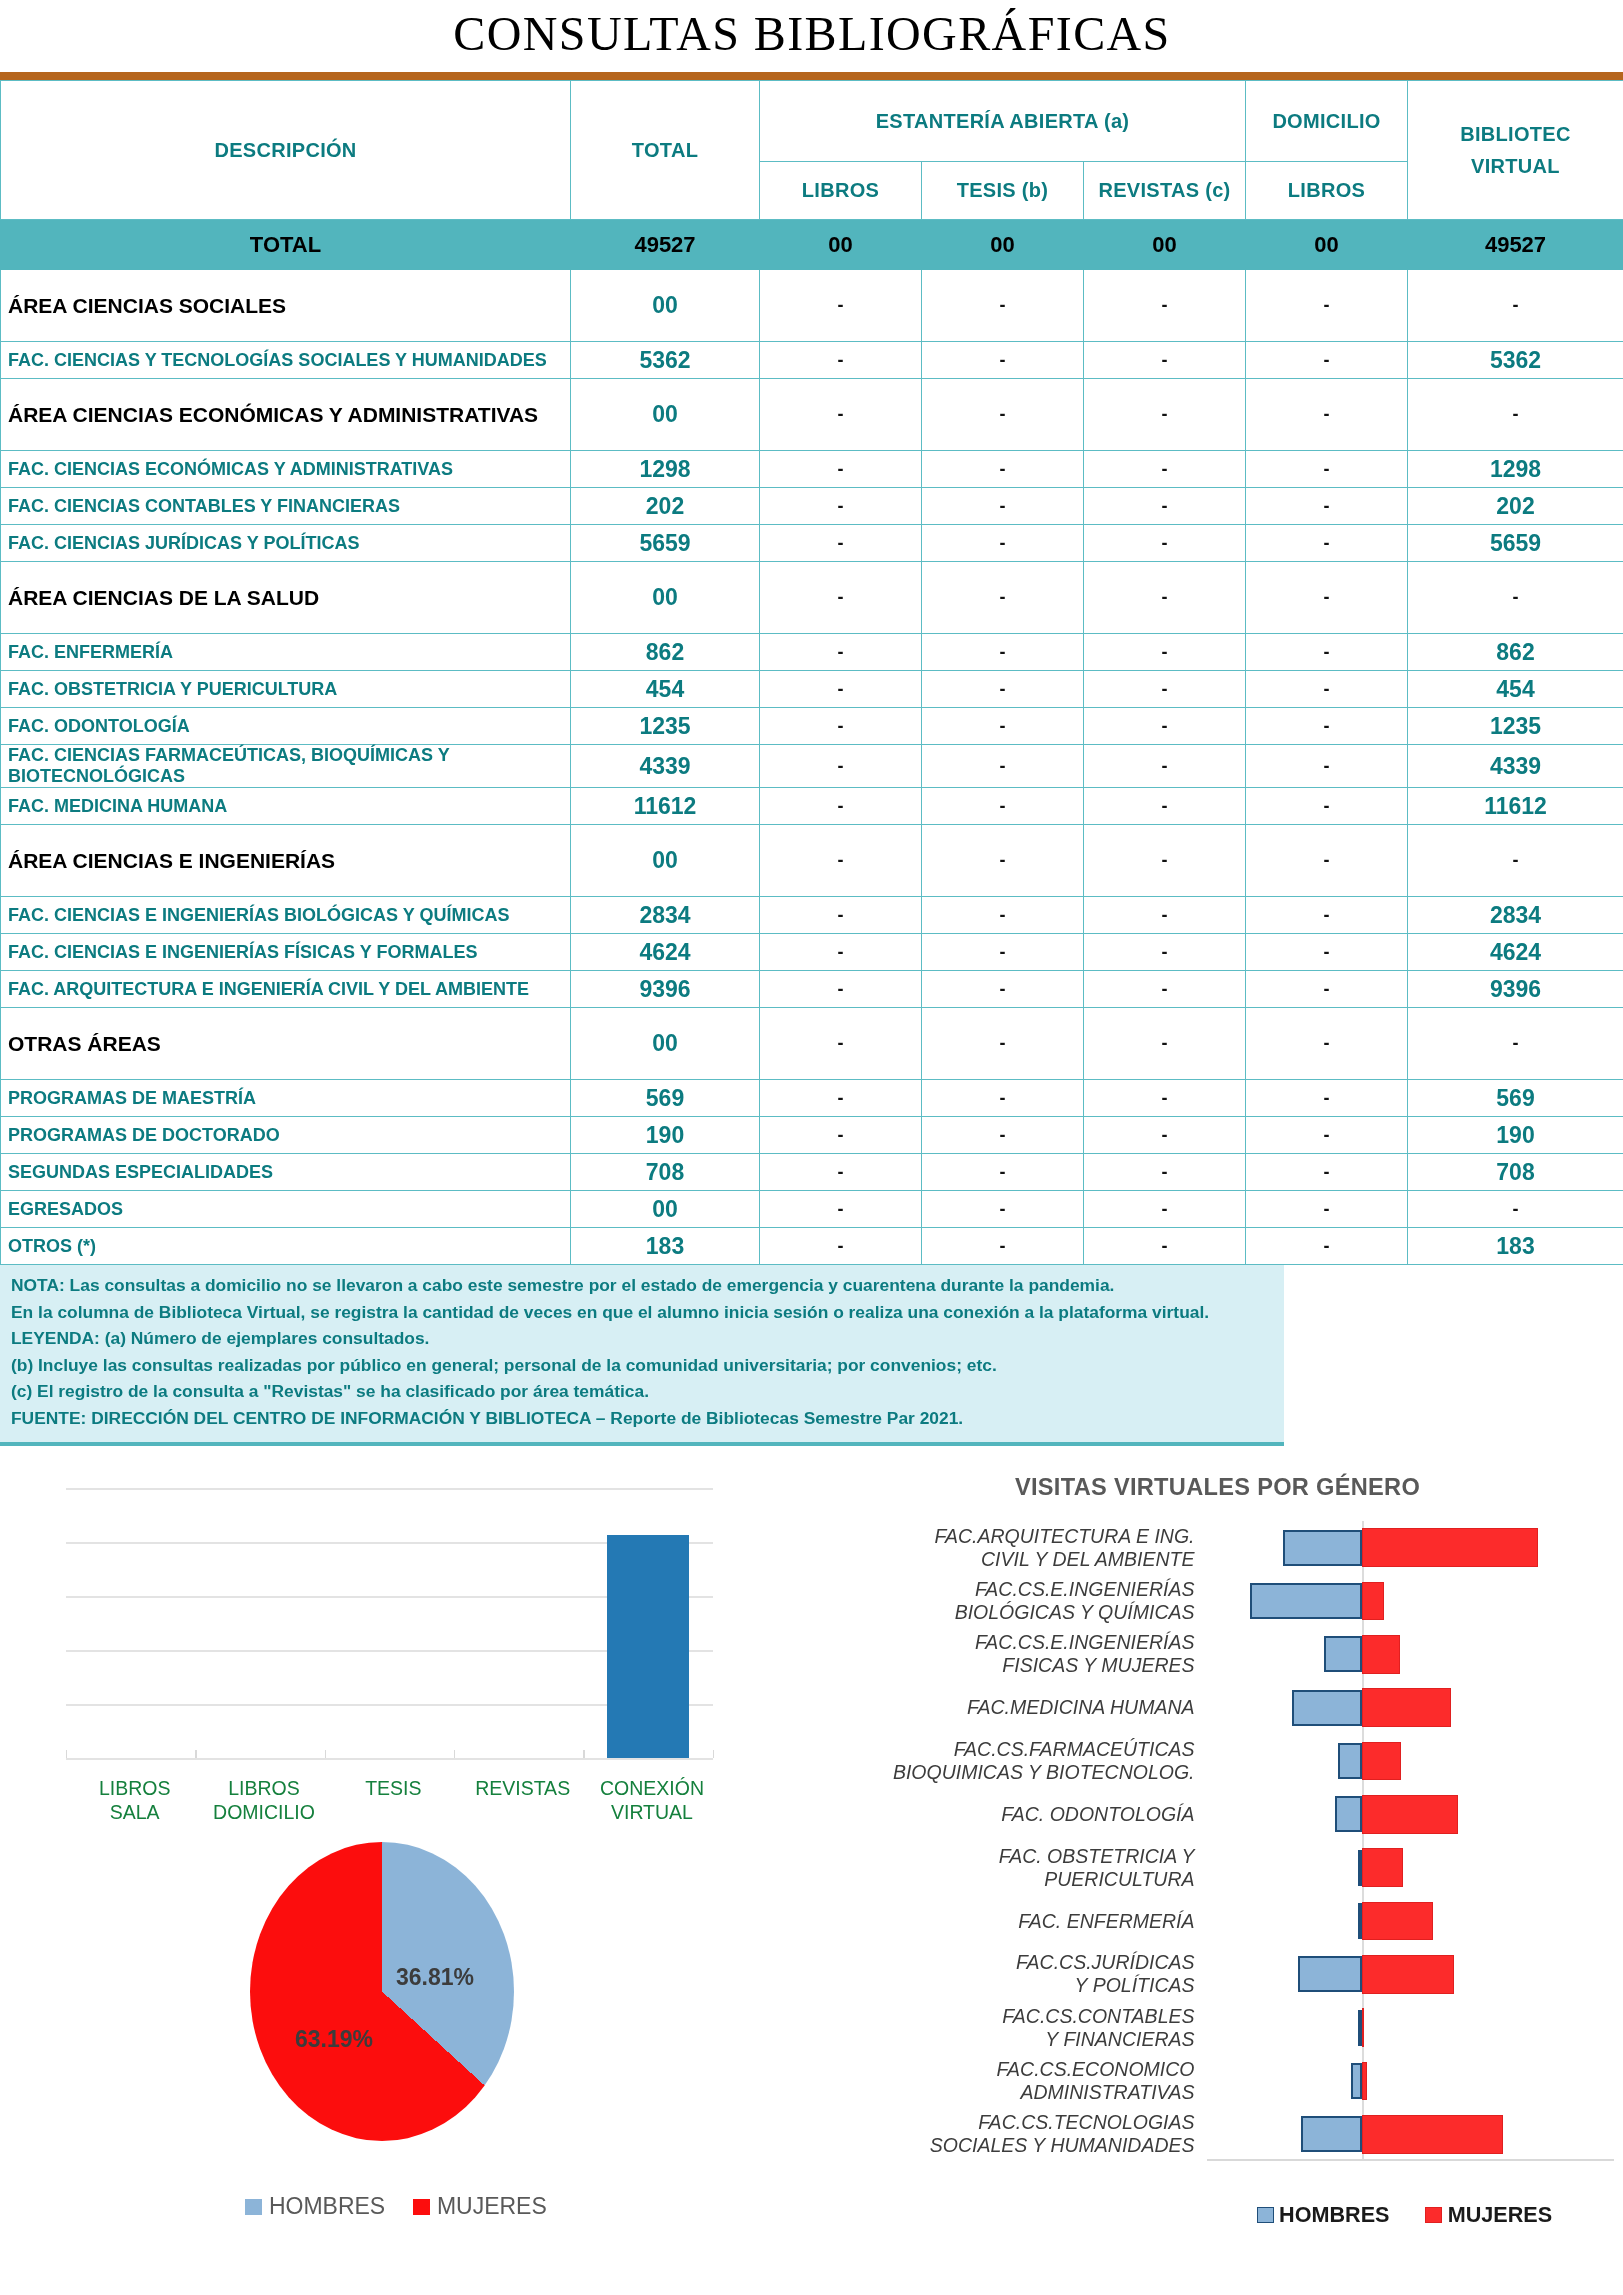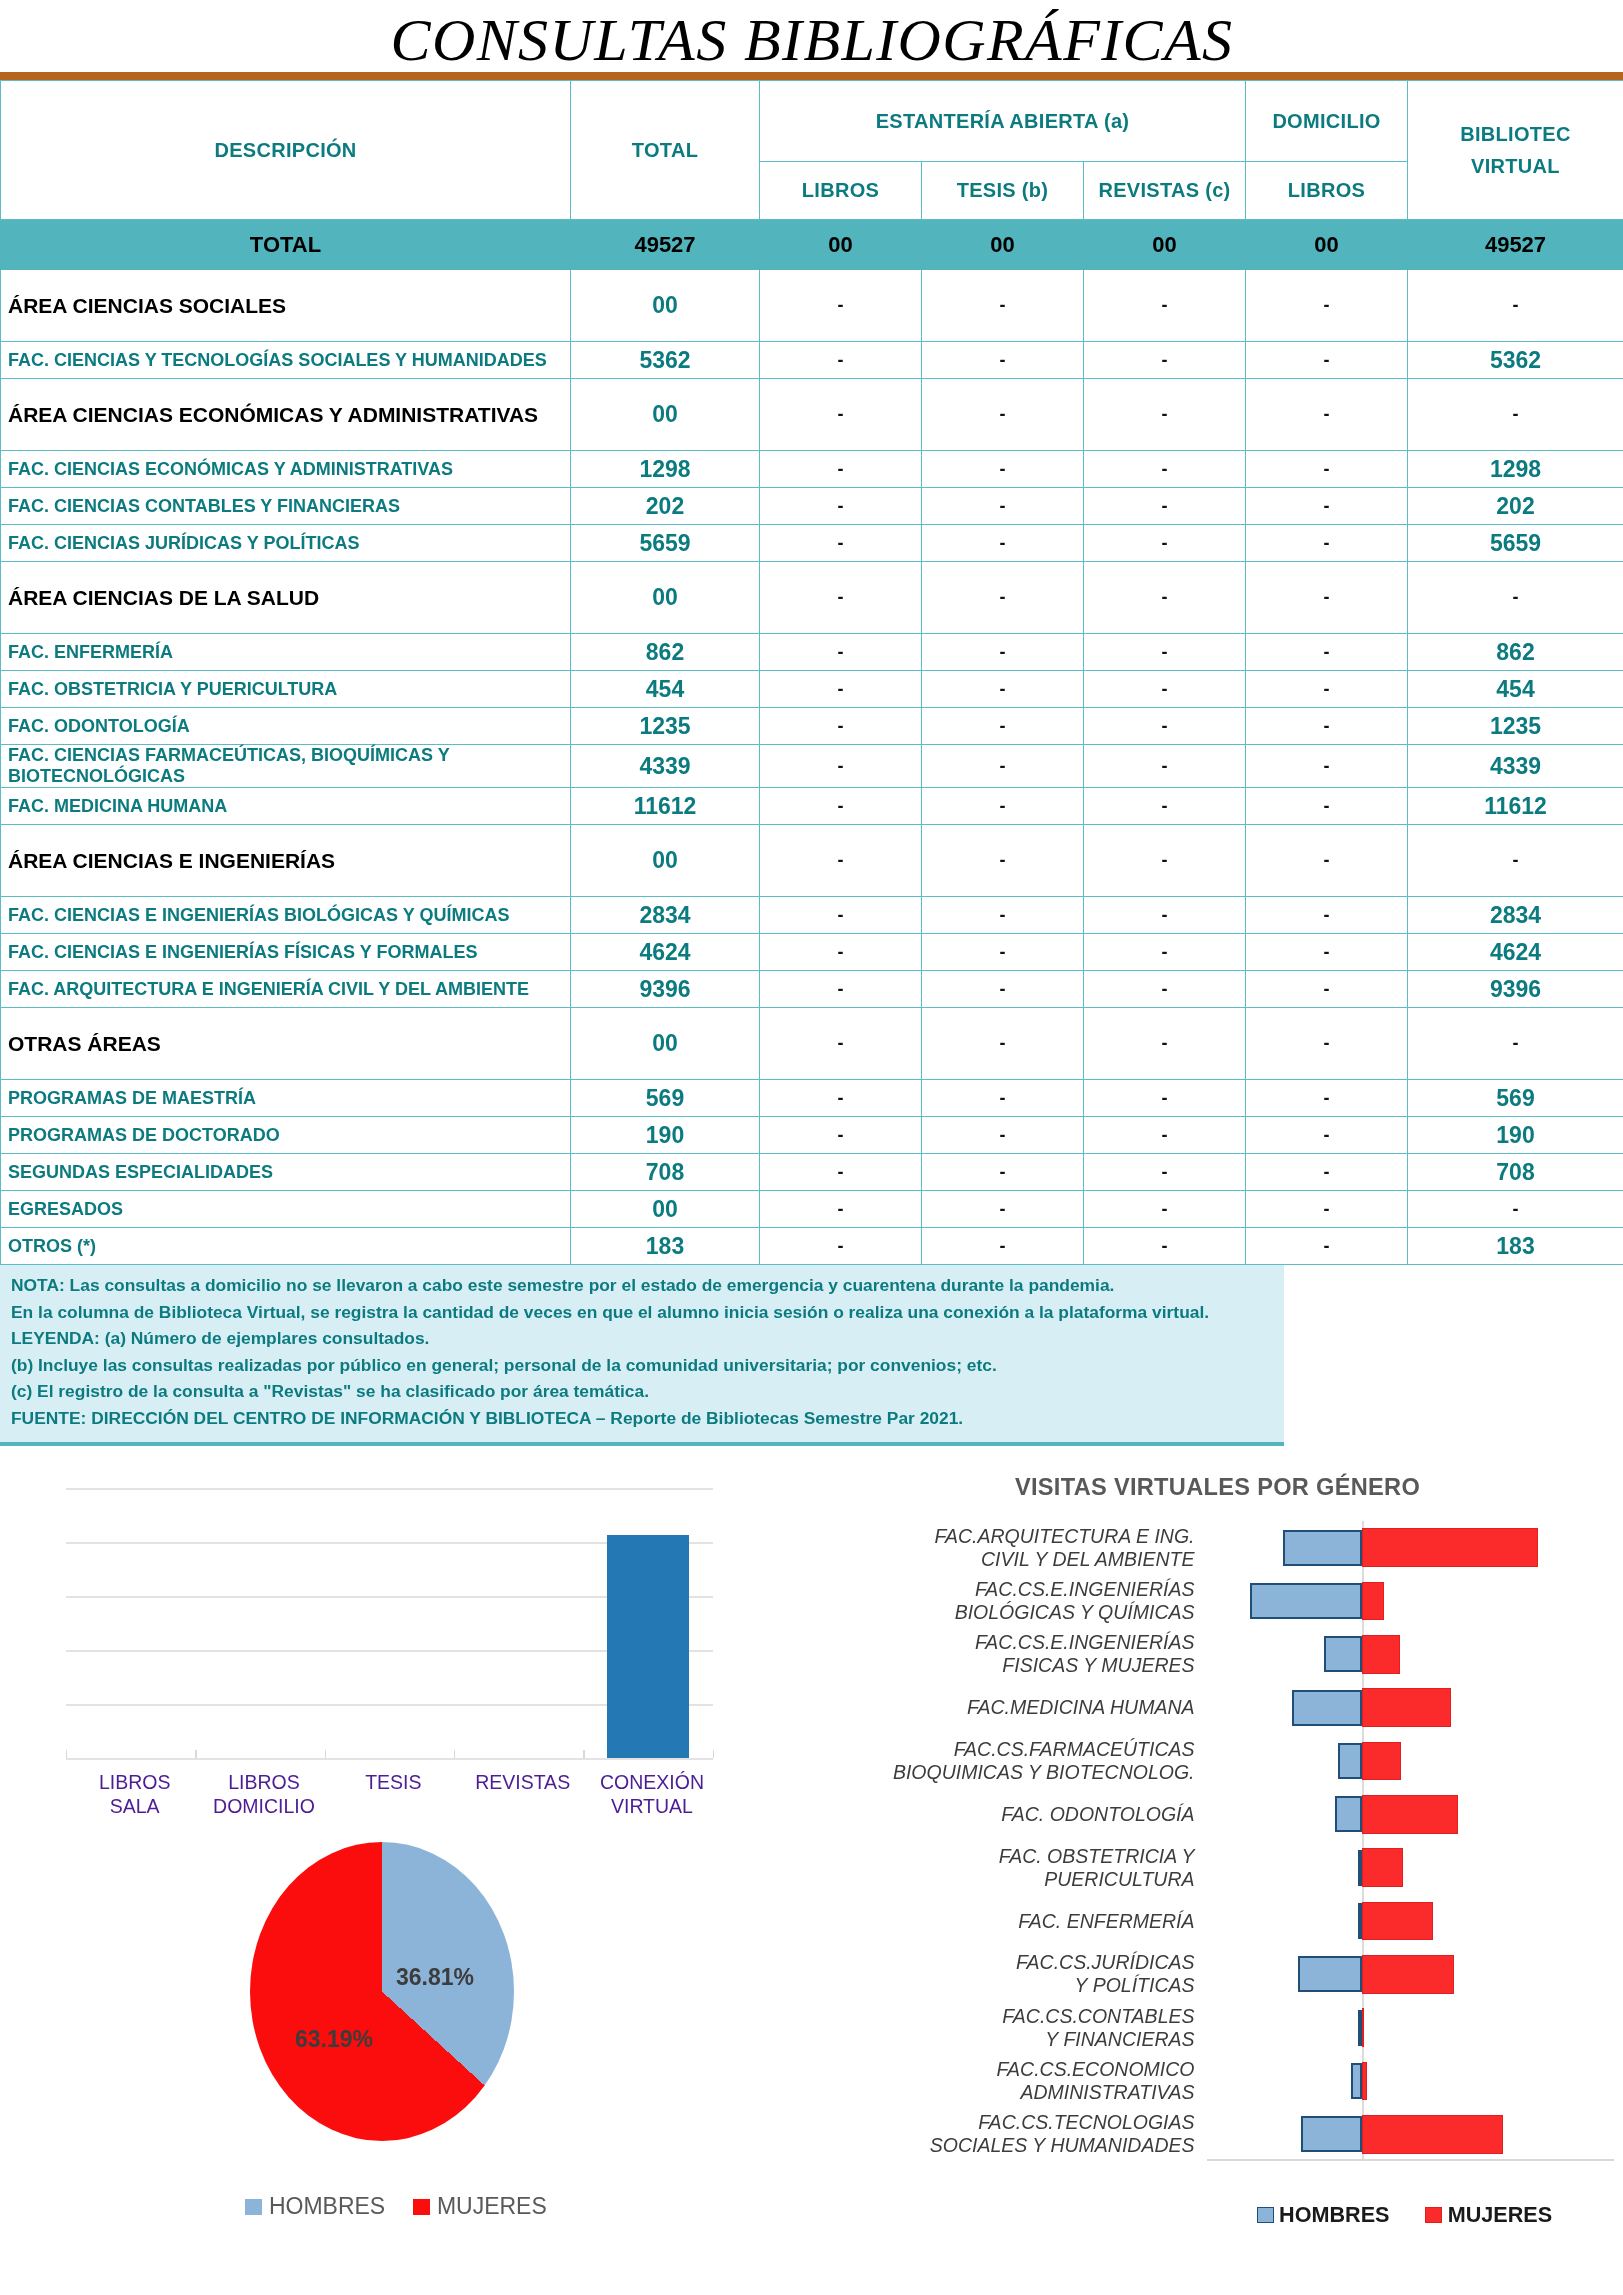--- a/index.html
+++ b/index.html
@@ -8,29 +8,28 @@
     background:#ffffff;
     font-family:"Liberation Sans", sans-serif;
     -webkit-font-smoothing:antialiased;
     position:relative;
     overflow:hidden;
   }
   
   .page-title{
     text-align:center;
     font-family:"Liberation Serif", serif;
-    font-size:60px;
+    font-size:48px;
     font-weight:400;
     letter-spacing:1.4px;
     color:#000;
     padding-top:9.7px;
     line-height:1.0;
     height:72px;
     box-sizing:border-box;
-    font-style:italic;
   }
   .orange-rule{height:8.3px;background:#b5651d;width:1624px;}
   
   table.main{
     border-collapse:collapse;
     width:1624px;
     table-layout:fixed;
     font-size:19px;
   }
   table.main td, table.main th{
@@ -144,22 +143,22 @@
   }
   .bc-tick{
     position:absolute;bottom:0;width:1.4px;height:8.3px;background:#d9d9d9;
   }
   .bc-labels{
     position:absolute;
     left:38px; right:10.4px; bottom:0; height:75px;
     display:flex;
   }
   .bc-labels>div{
-    flex:1;text-align:center;font-size:19.5px;color:#4c1d95;
-    font-family:"Liberation Sans",sans-serif;line-height:1.25;padding-top:9px;margin-left:8px;
+    flex:1;text-align:center;font-size:19.5px;color:#15803d;
+    font-family:"Liberation Sans",sans-serif;line-height:1.25;padding-top:15px;margin-left:8px;
   }
 
   
   .piechart{
     position:absolute;
     left:229px; top:389px;
     width:334px; height:389px;
   }
   .pie-circle{
     position:absolute;

